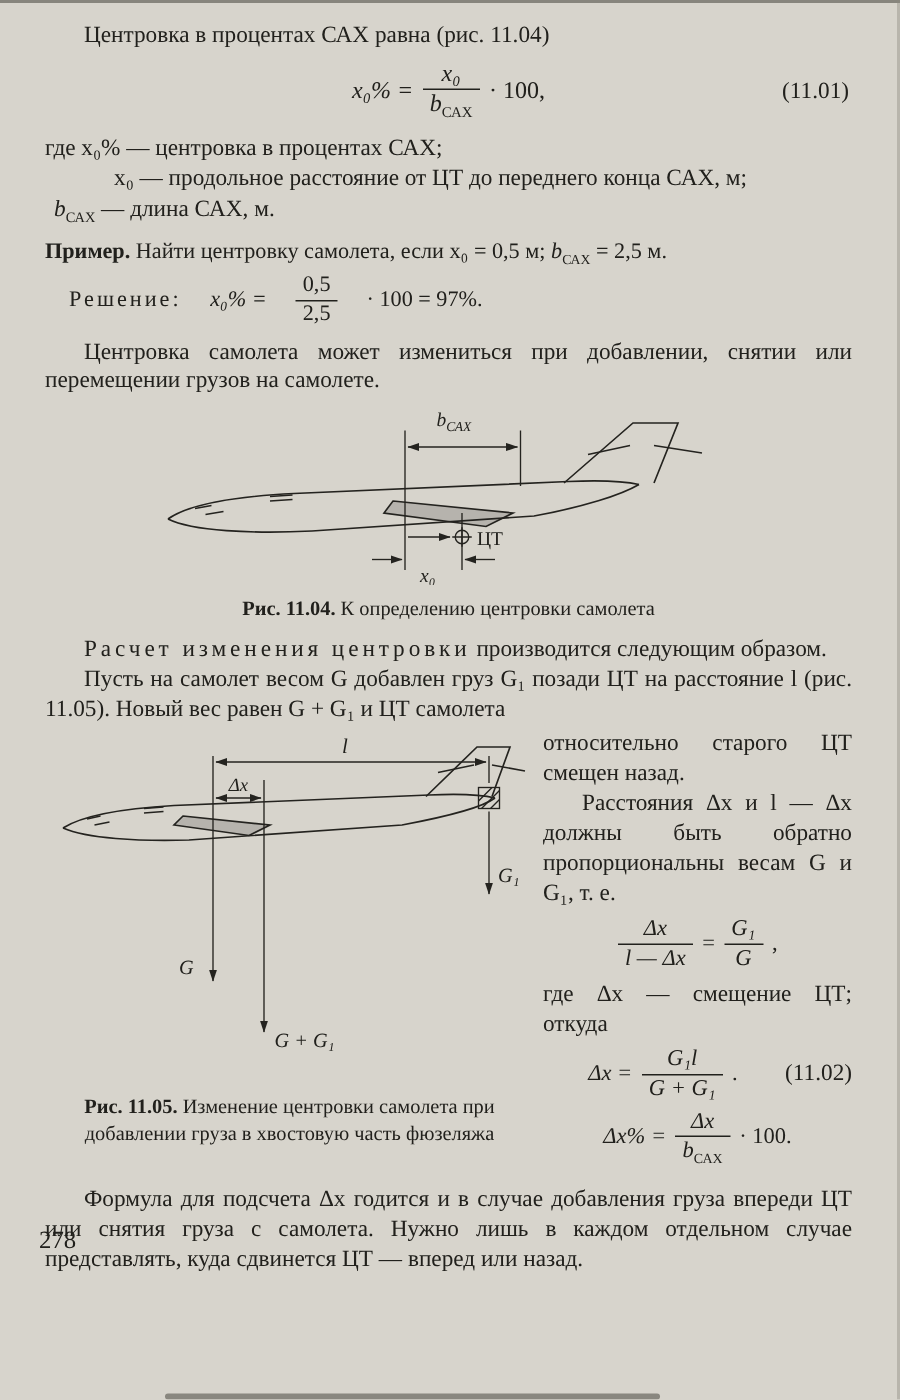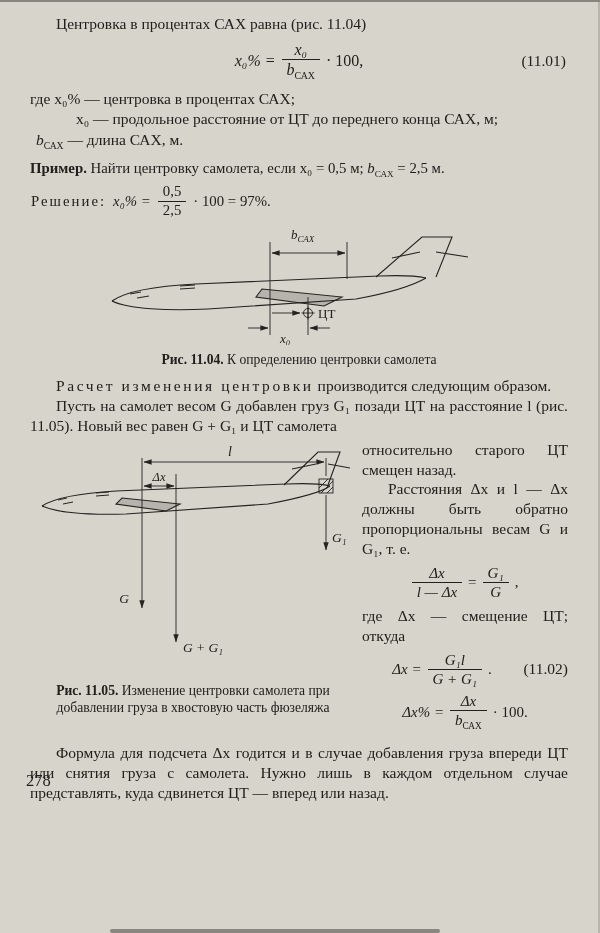--- a/index.html
+++ b/index.html
@@ -24,21 +24,21 @@
   .fr-den { padding:1px 5px 0; line-height:1.08; }
   .var { font-style:italic; }
   sub { font-size:0.62em; }
 
   .where { font-size:15.5px; line-height:1.32; }
   .where .w2 { padding-left:46px; }
   .where .w3 { padding-left:6px; }
 
   .example { font-size:14.8px; margin-top:7px; }
   .example b { font-weight:700; }
-  .solution { font-size:14.8px; margin:5px 1px 7px; display:flex; align-items:center; gap:7px; }
+  .solution { font-size:14.8px; margin:5px 16px 7px; display:flex; align-items:center; gap:19px; }
   .spaced { letter-spacing:2.6px; }
   .spaced-sm { letter-spacing:2px; }
 
   .fig { text-align:center; margin:8px 0 2px; }
   .caption { font-size:13.6px; text-align:center; line-height:1.3; margin:2px auto 8px; max-width:330px; }
   .caption b { font-weight:700; }
 
   .two-col { display:flex; margin-top:4px; }
   .col-left { width:326px; flex:0 0 326px; }
   .col-right { flex:1; padding-left:6px; }
@@ -88,20 +88,21 @@
   <div class="solution">
     <span class="spaced-sm">Решение:</span>
     <span class="var">x₀% =</span>
     <span class="frac">
       <span class="fr-num">0,5</span>
       <span class="fr-den">2,5</span>
     </span>
     <span>· 100 = 97%.</span>
   </div>
 
+  <p class="para indent">Центровка самолета может измениться при добавлении, снятии или перемещении грузов на самолете.</p>
 
   <div class="fig">
     <svg width="430" height="118" viewBox="0 0 430 118">
       <defs>
         <marker id="arw1" markerWidth="9" markerHeight="7" refX="8.5" refY="3" orient="auto-start-reverse">
           <path d="M0,0 L9,3 L0,6 Z" fill="#24231f"></path>
         </marker>
       </defs>
       <g stroke="#24231f" fill="none" stroke-width="1.1">
         <path d="M28,74 C42,64 72,59 112,57 L295,49 C318,48 333,49 342,51"></path>

